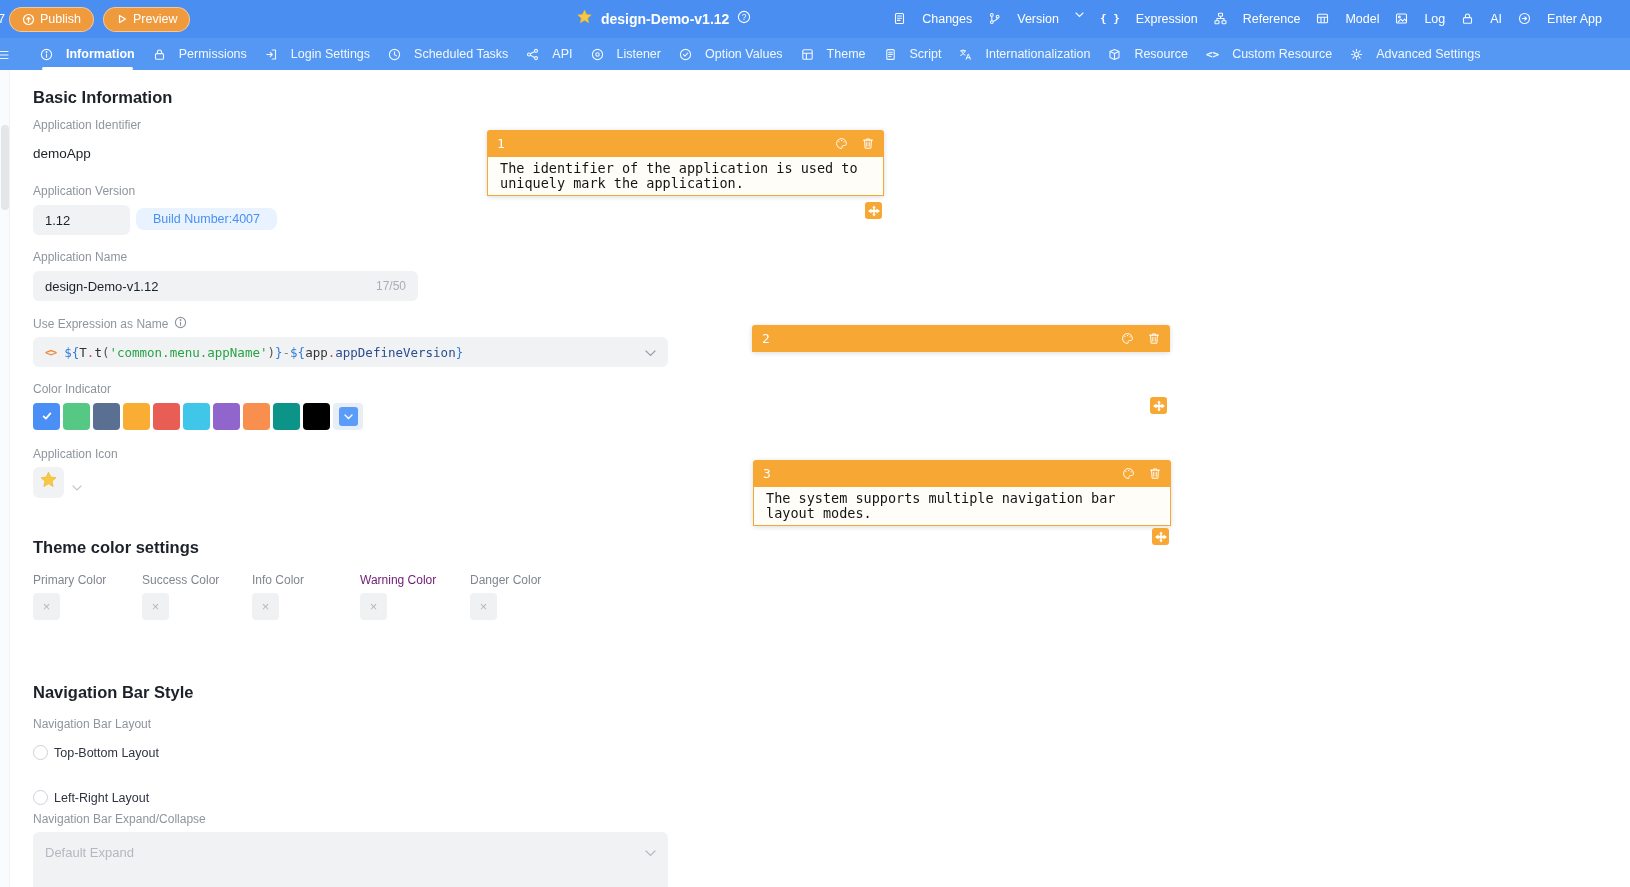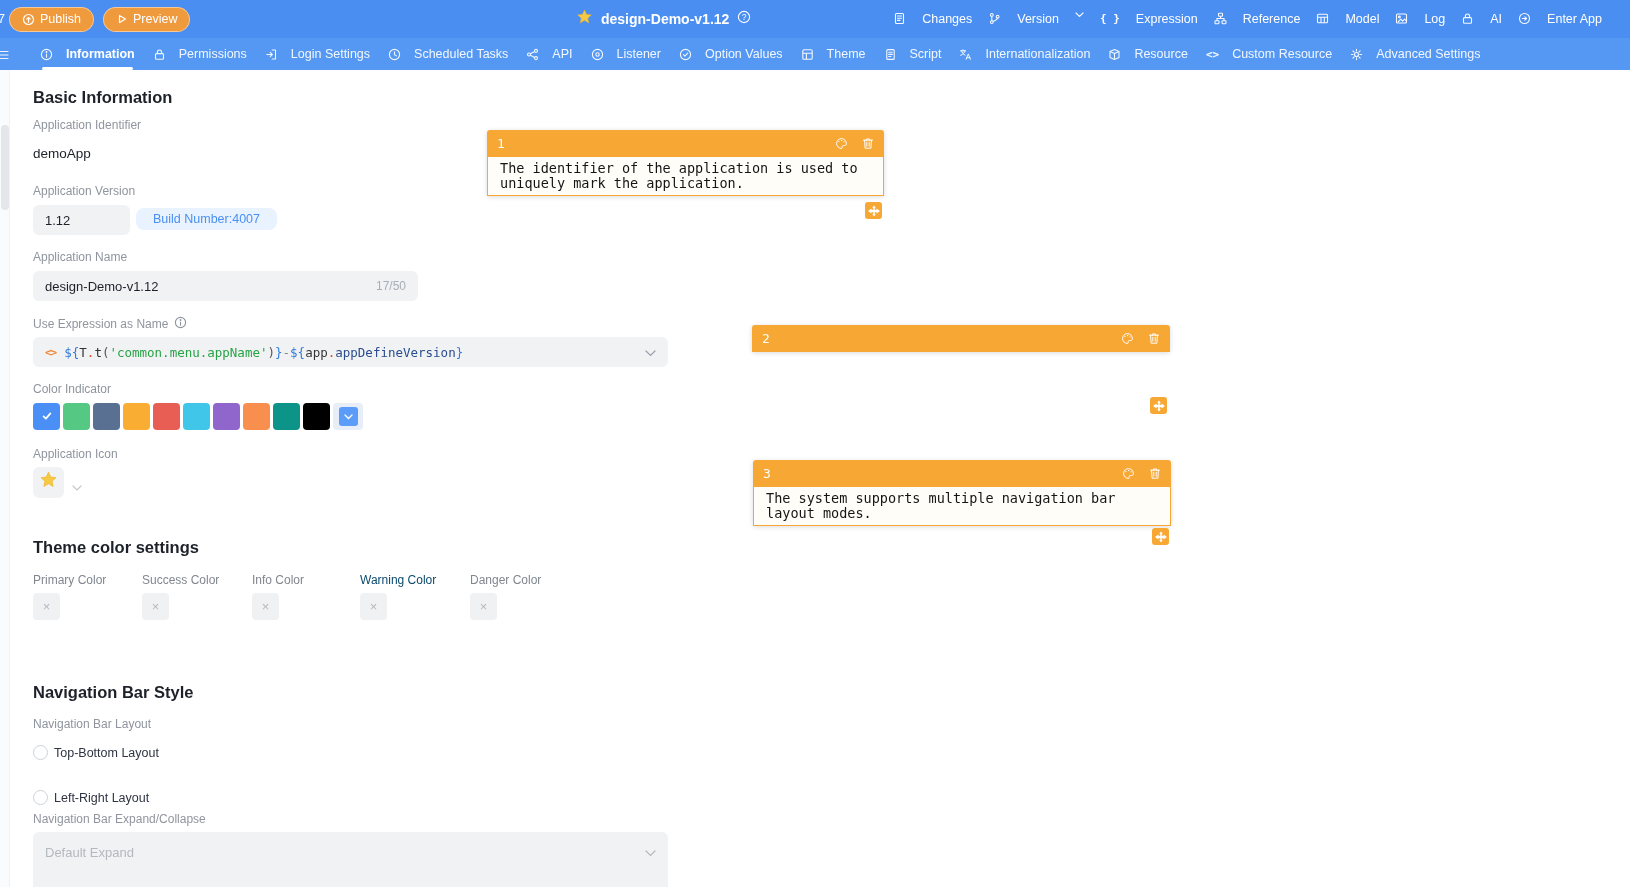--- a/index.html
+++ b/index.html
@@ -395,21 +395,21 @@
           </svg></span>
     </div>
     <span style="position:absolute; left:72px; top:408px;"><svg width="10" height="7" viewBox="0 0 10 7" fill="none" stroke="#c3c7cd" stroke-width="1.2" stroke-linecap="round">
           <path d="M1 1l4 4 4-4"></path>
         </svg></span>
 
     <div class="sec-title" style="left:33px; top:468px;">Theme color settings</div>
     <div class="lbl" style="left:33px; top:503px; color:#81868f;">Primary Color</div>
     <div class="lbl" style="left:142px; top:503px; color:#81868f;">Success Color</div>
     <div class="lbl" style="left:252px; top:503px; color:#81868f;">Info Color</div>
-    <div class="lbl" style="left:360px; top:503px; color:#0c4a6e;">Warning Color</div>
+    <div class="lbl" style="left:360px; top:503px; color:#701a75;">Warning Color</div>
     <div class="lbl" style="left:470px; top:503px; color:#81868f;">Danger Color</div>
     <div class="xbox" style="left:33px; top:523px;">
         <span>×</span>
       </div>
     <div class="xbox" style="left:142px; top:523px;">
         <span>×</span>
       </div>
     <div class="xbox" style="left:252px; top:523px;">
         <span>×</span>
       </div>

